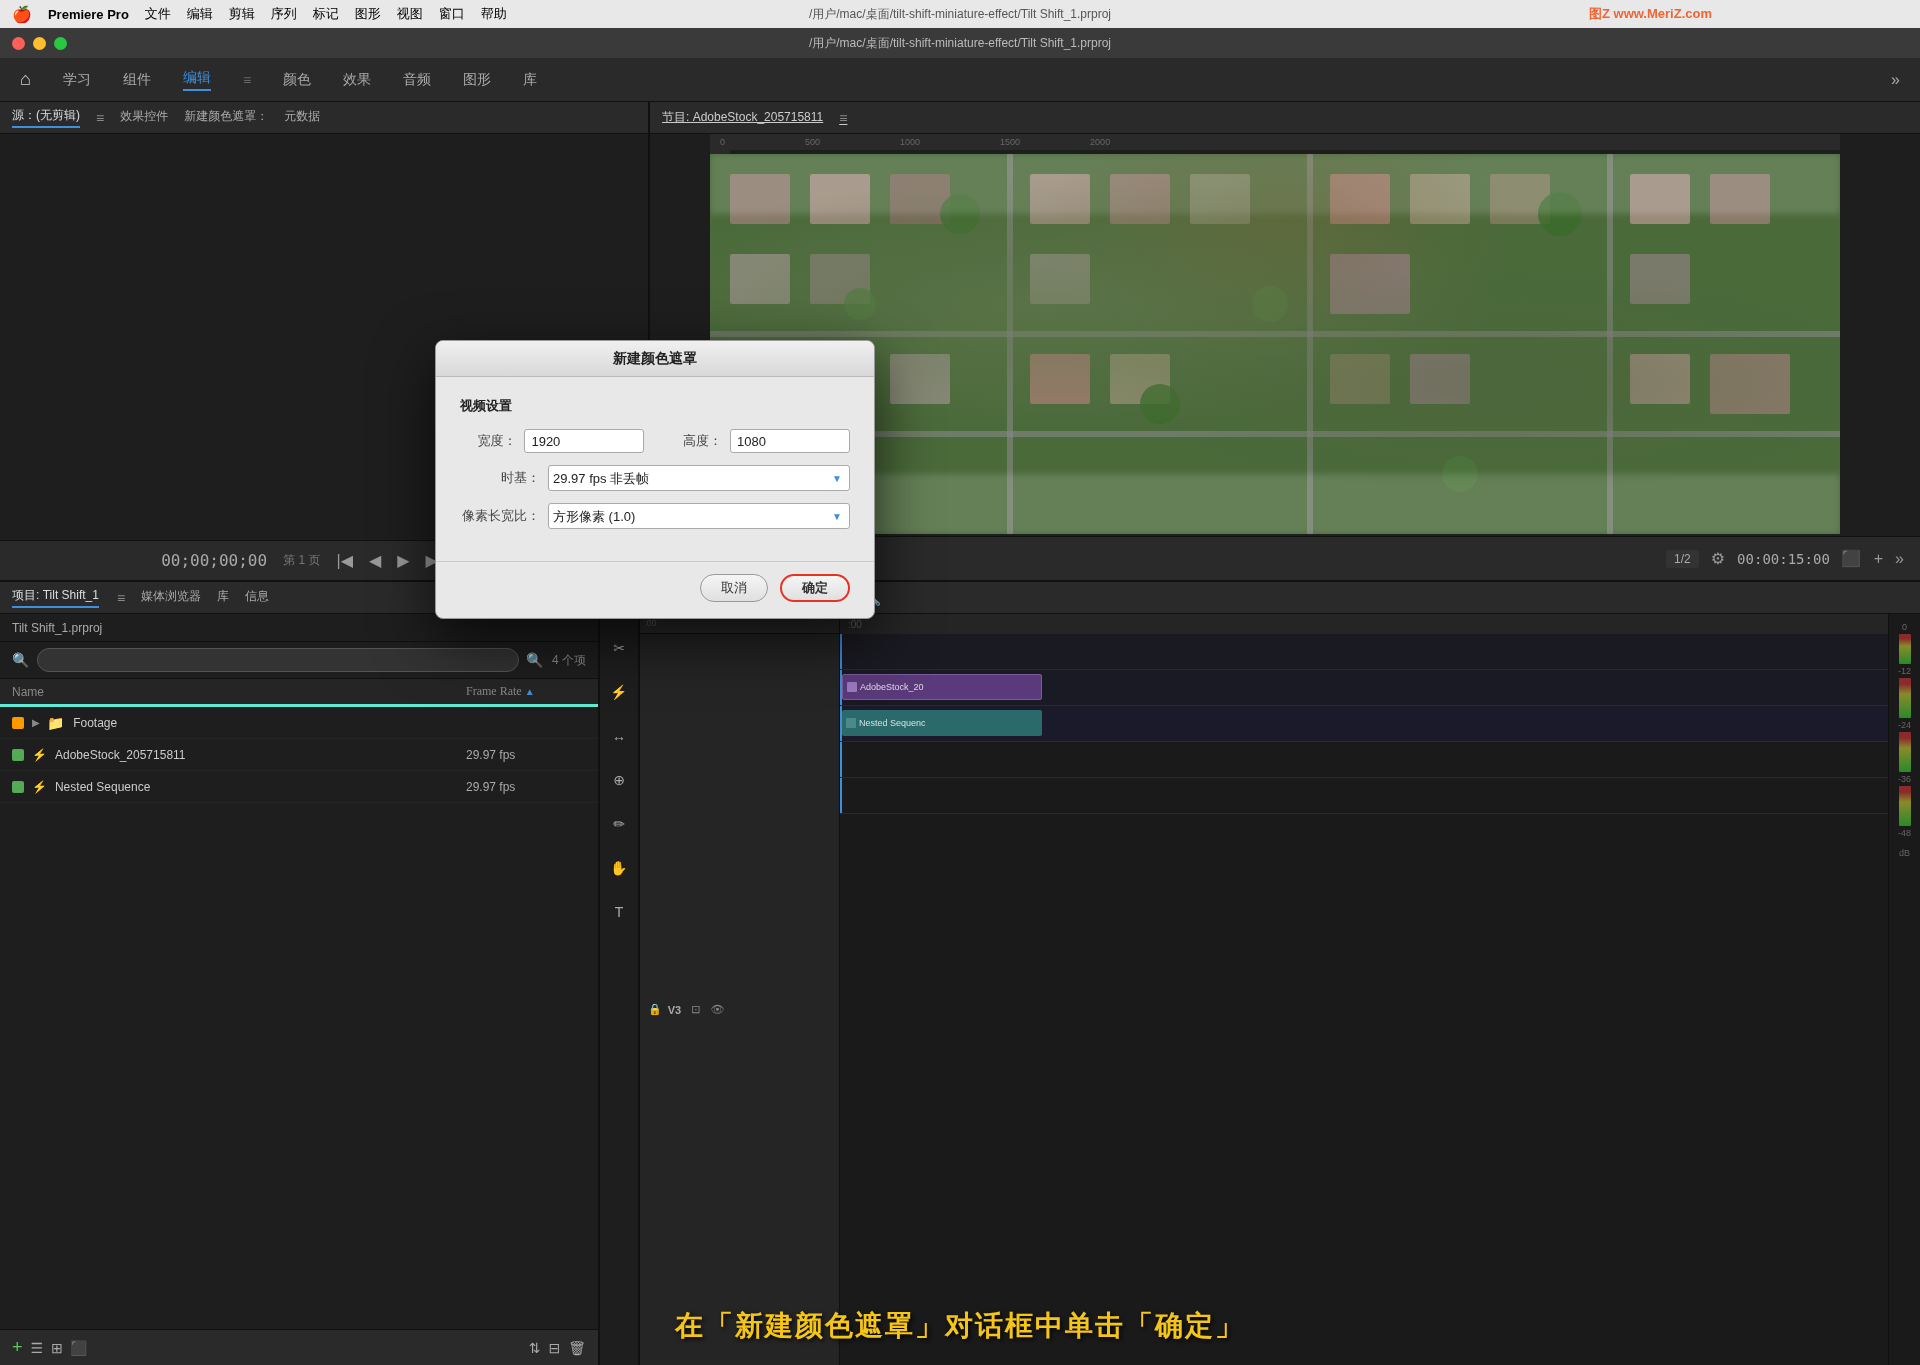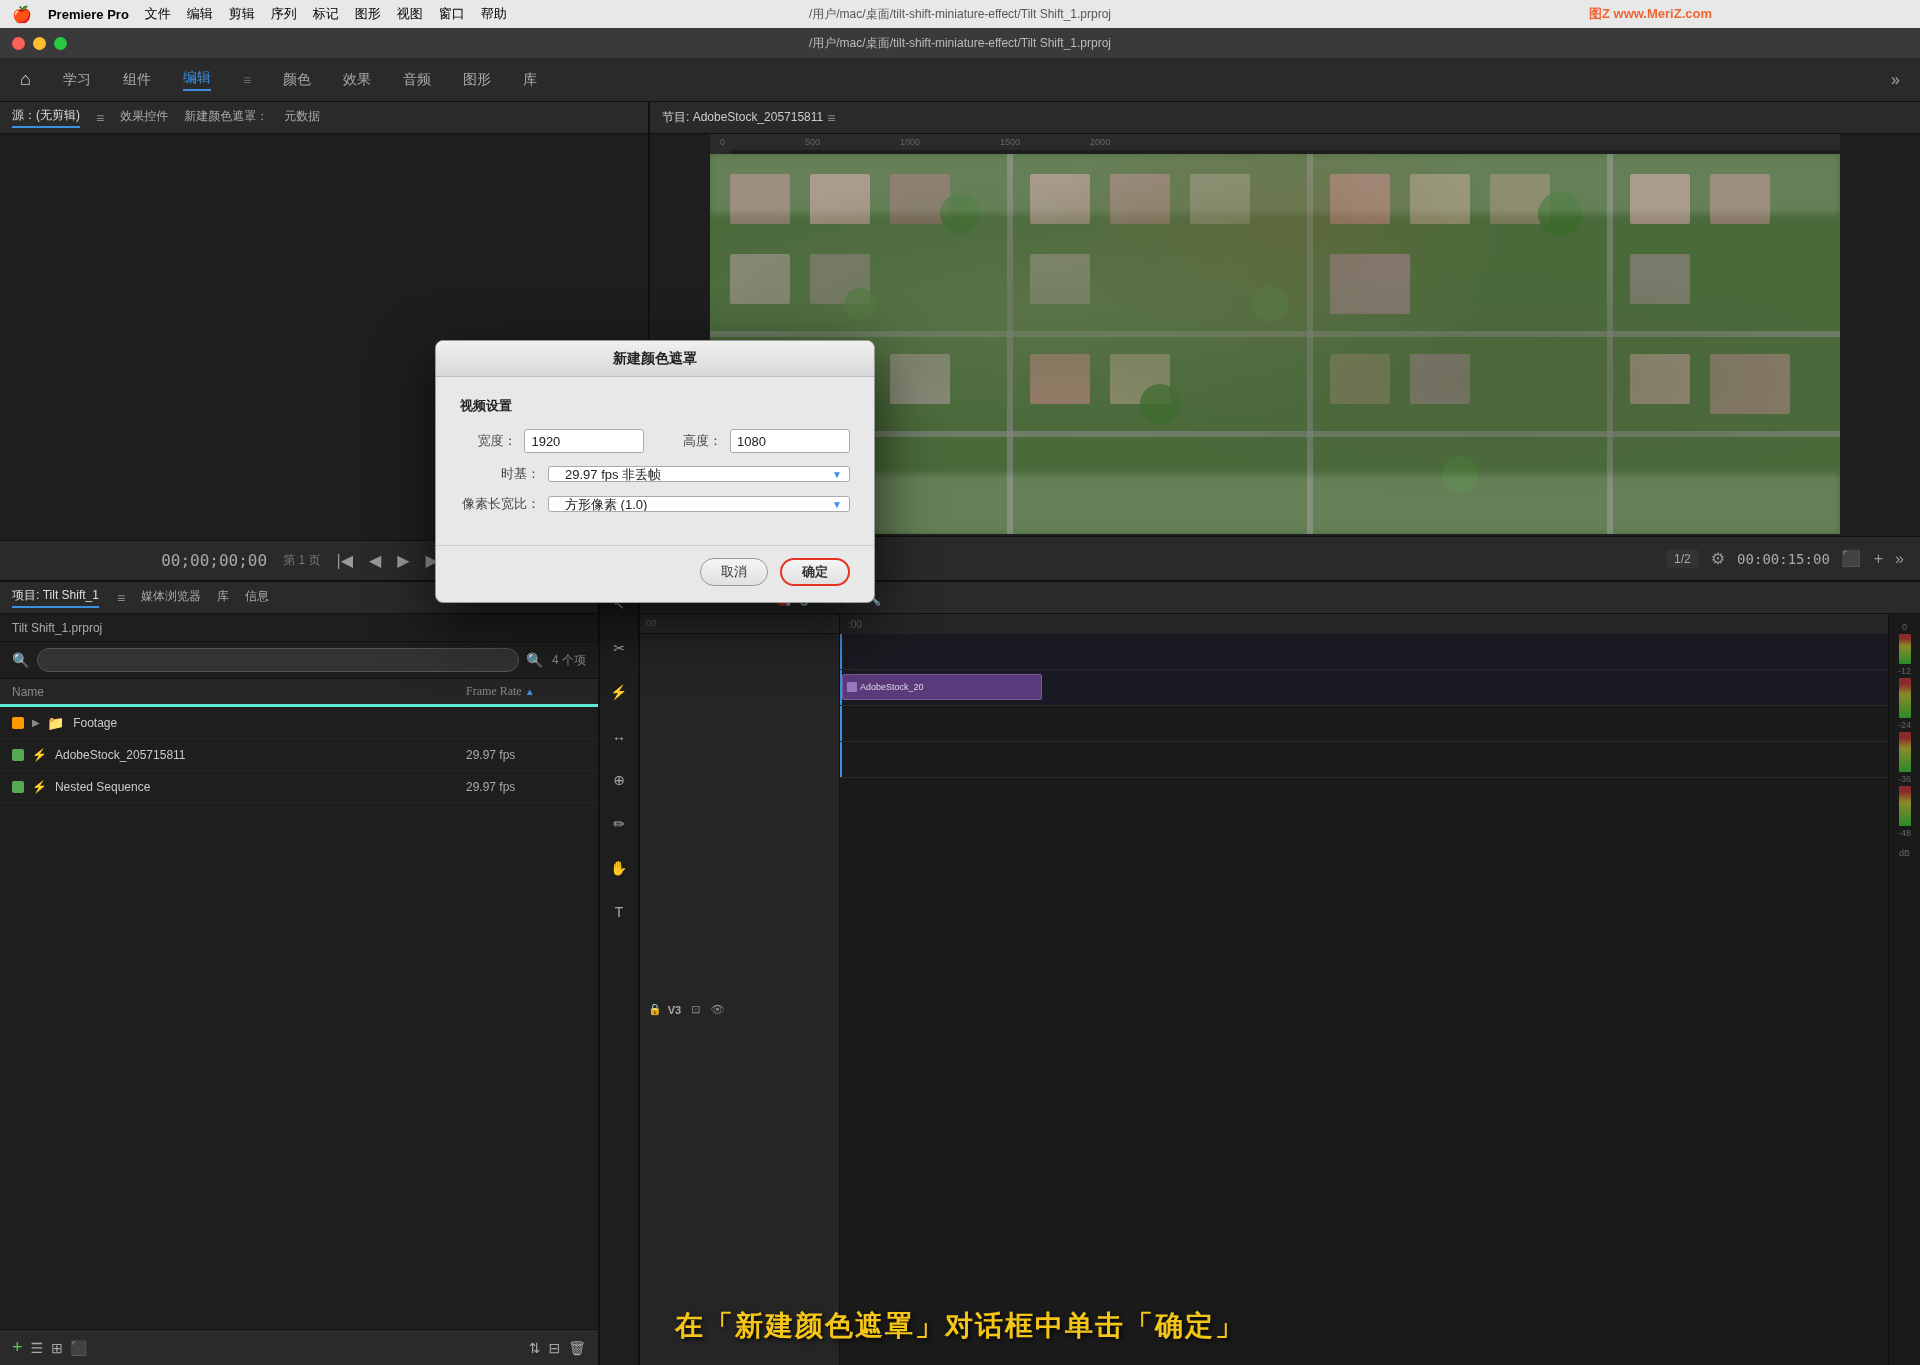--- a/index.html
+++ b/index.html
@@ -194,22 +194,23 @@
       background: #1e1e1e;
       display: flex;
       flex-direction: column;
     }
     .program-header {
       height: 32px;
       background: #2a2a2a;
       display: flex;
       align-items: center;
       padding: 0 12px;
-      gap: 0;
+      gap: 12px;
       border-bottom: 1px solid #111;
+      text-decoration: underline;
     }
     .program-content {
       flex: 1;
       background: #1e1e1e;
       position: relative;
       overflow: hidden;
     }
     .program-video {
       position: absolute;
       top: 20px;
@@ -534,25 +535,25 @@
       position: absolute;
       right: 8px;
       top: 50%;
       transform: translateY(-50%);
       font-size: 10px;
       color: #3d8fe0;
       pointer-events: none;
     }
     .dialog-select-styled {
       width: 100%;
-      height: 16px;
+      height: 26px;
       background: #fff;
       border: 1px solid #aaa;
       border-radius: 3px;
-      padding: 0 16px;
+      padding: 0 4px;
       font-size: 13px;
       color: #222;
       appearance: none;
       cursor: pointer;
     }
     .dialog-footer {
       display: flex;
       justify-content: flex-end;
       gap: 12px;
       padding: 12px 24px 16px;
@@ -914,20 +915,27 @@
           </div>
 
           <div class="mini-track track-v2">
             <div class="mini-playhead"></div>
             <div class="mini-clip mini-clip-purple" style="left:2px;width:200px;">
               <div class="mini-clip-icon" style="background:#9a7abf;"></div>
               <span>AdobeStock_20</span>
             </div>
           </div>
 
+          <div class="mini-track track-v1">
+            <div class="mini-playhead"></div>
+            <div class="mini-clip mini-clip-teal" style="left:2px;width:200px;">
+              <div class="mini-clip-icon" style="background:#4a8a8a;"></div>
+              <span>Nested Sequenc</span>
+            </div>
+          </div>
 
           <div class="mini-track track-a">
             <div class="mini-playhead"></div>
           </div>
 
           <div class="mini-track track-a">
             <div class="mini-playhead"></div>
           </div>
         </div>
 

